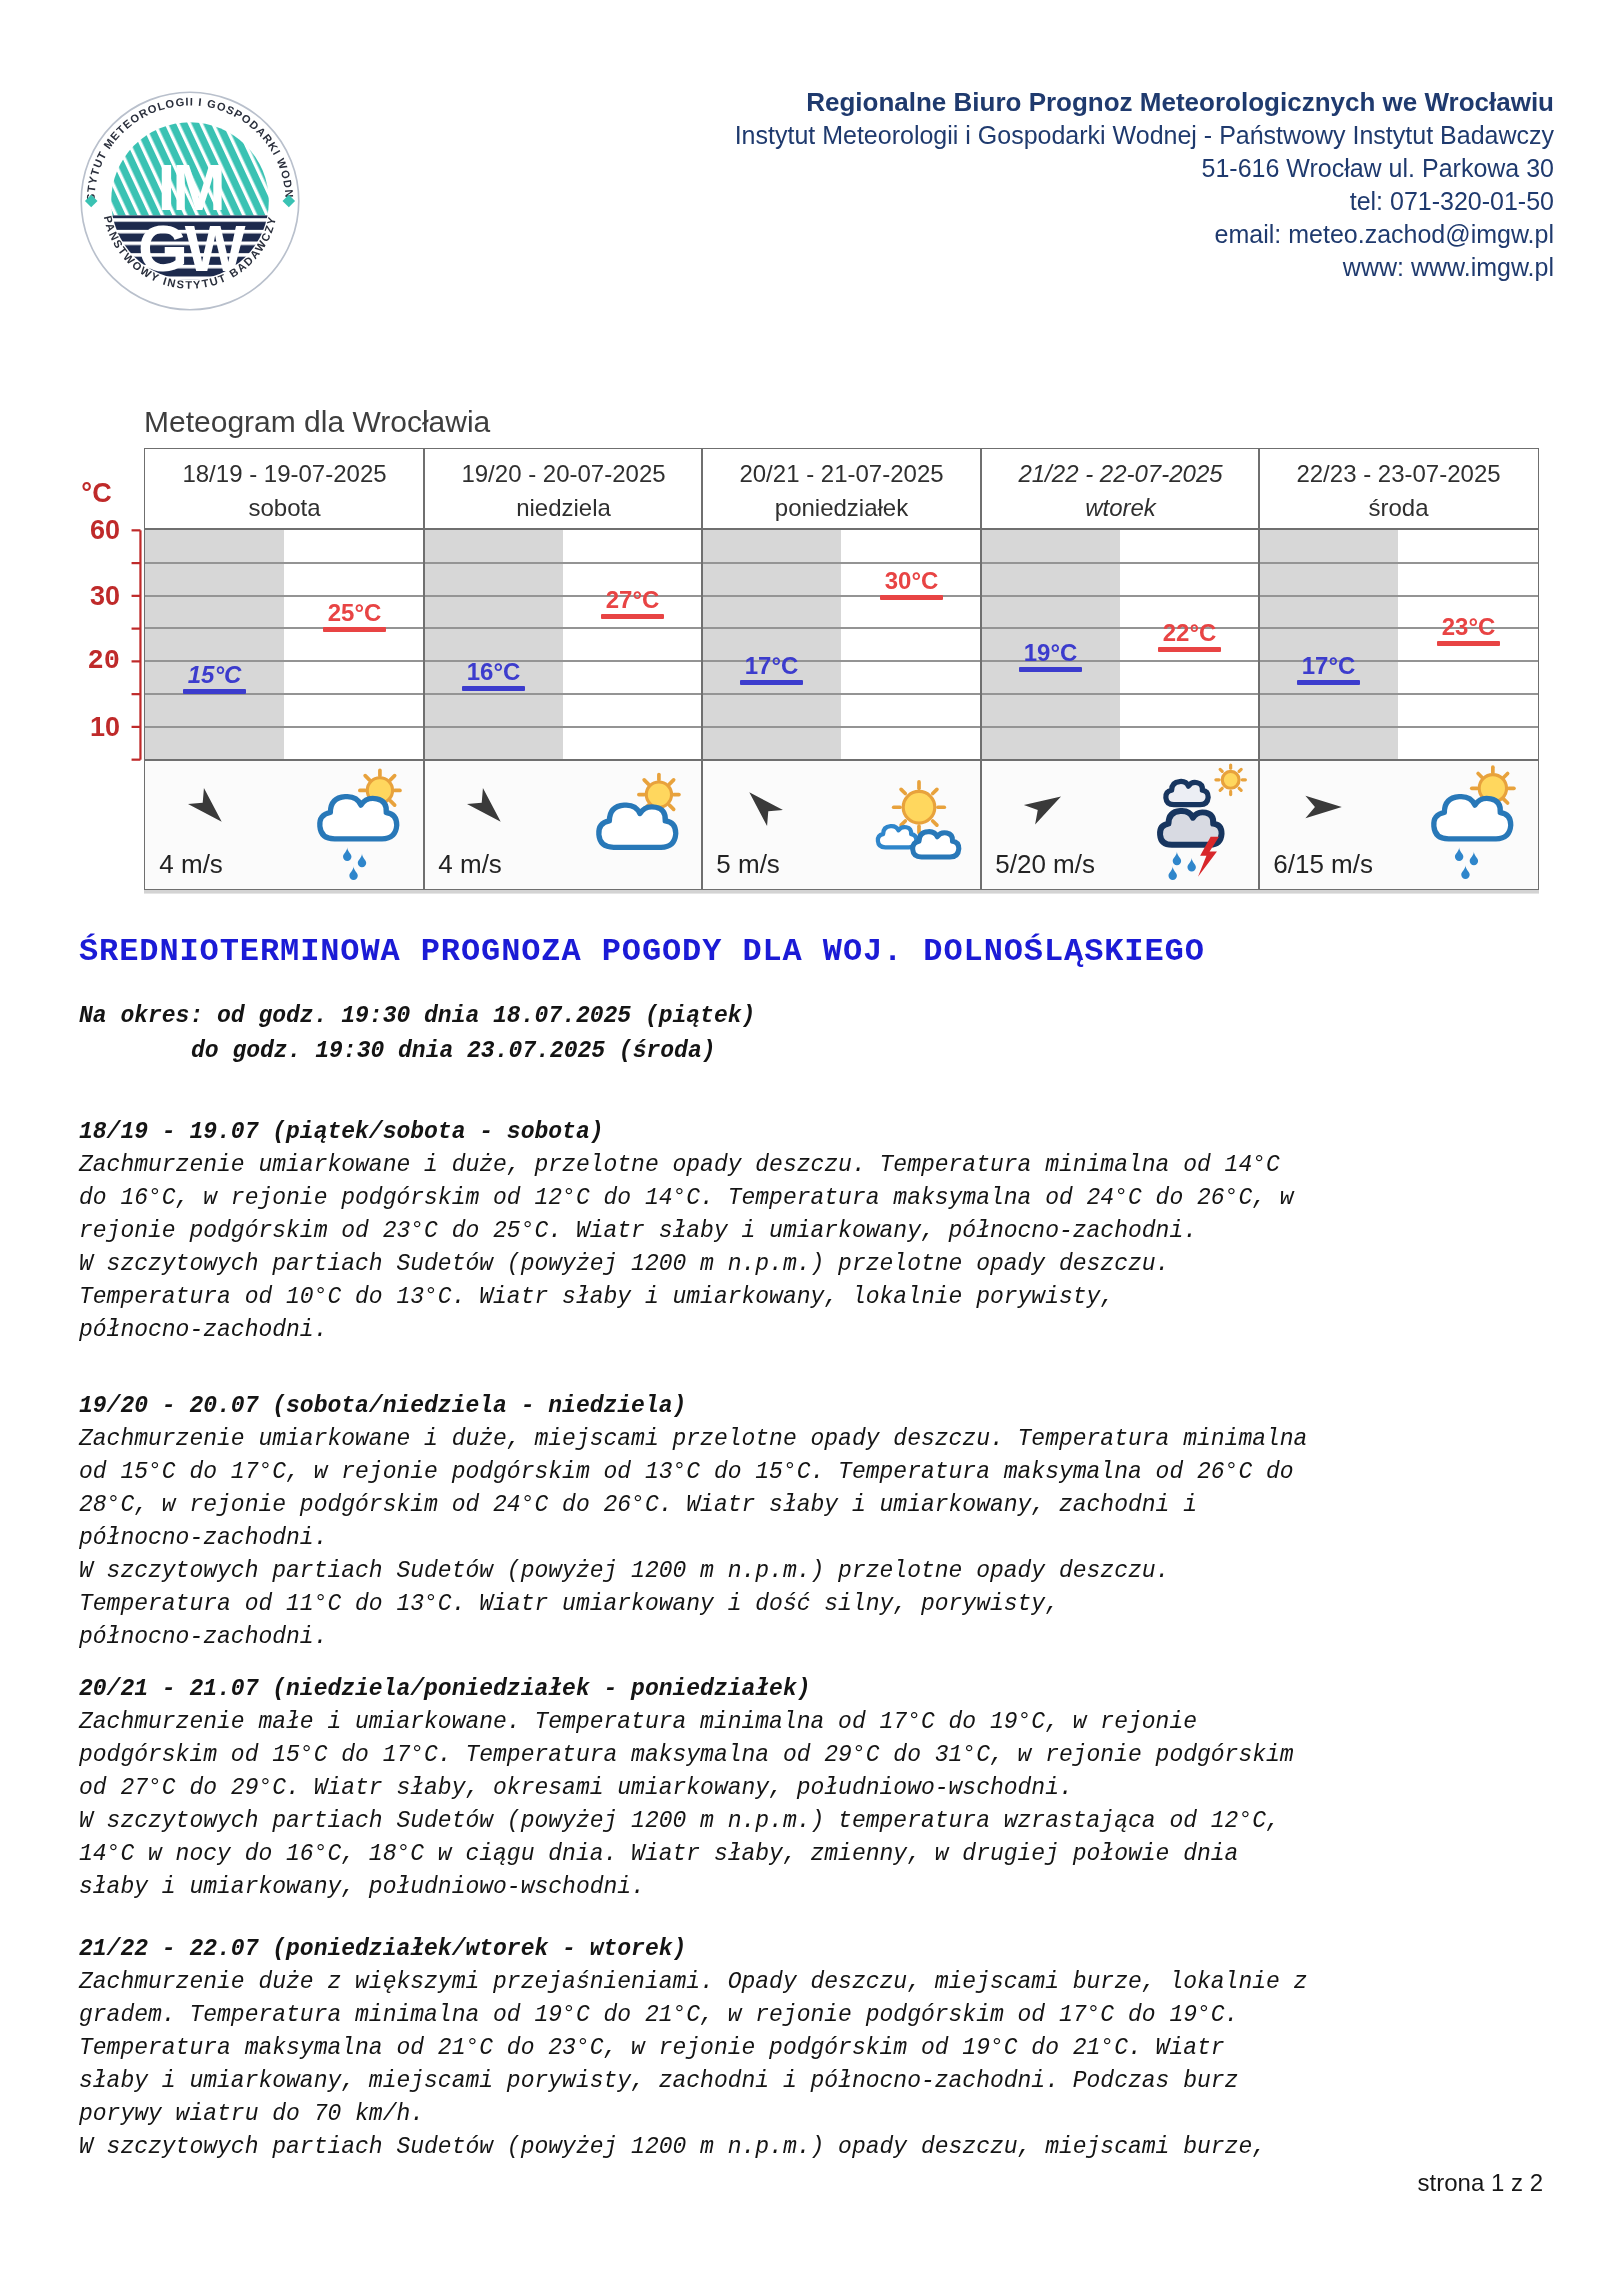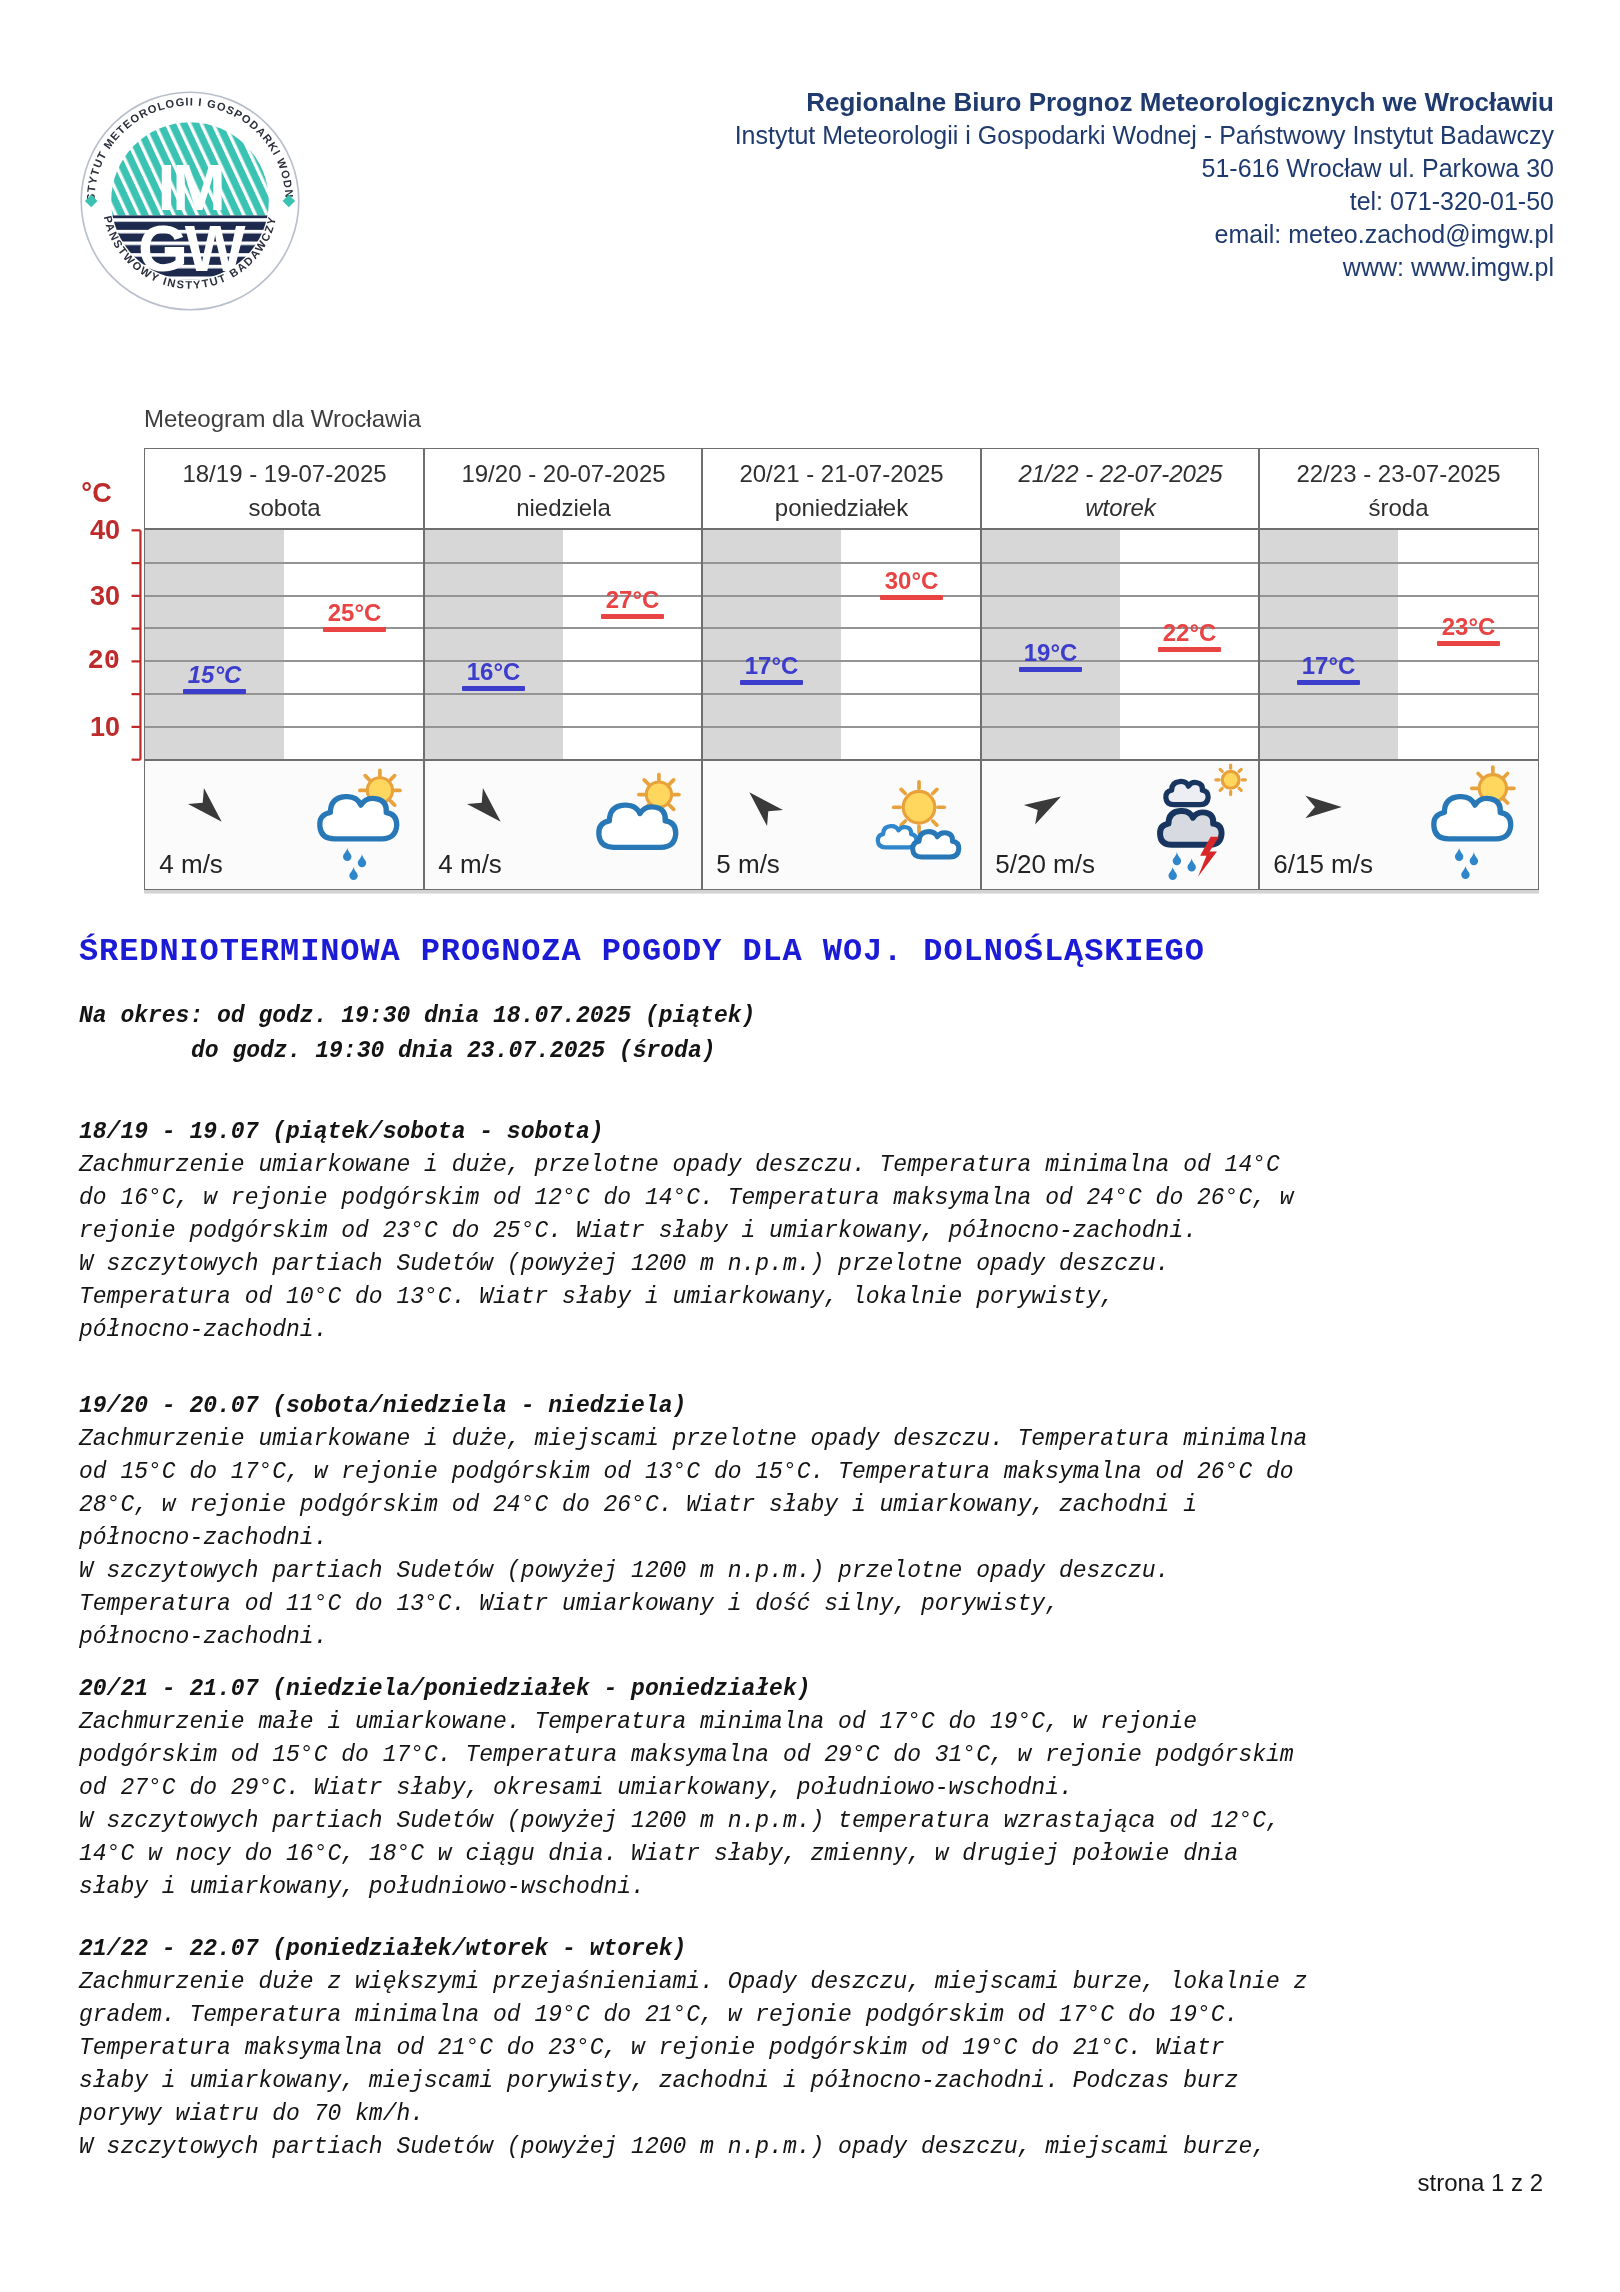--- a/index.html
+++ b/index.html
@@ -10,21 +10,21 @@
   
   .logo{position:absolute;left:79px;top:90px;width:222px;height:222px;}
   .letterhead{
     position:absolute;left:502px;top:86px;width:1052px;text-align:right;
     color:#1f3a6e;font-size:25px;line-height:33px;
   }
   .letterhead .lh-line{white-space:nowrap;}
   .letterhead .lh-bold{font-weight:bold;font-size:26px;}
   
   .chart-title{
-    position:absolute;left:144px;top:405px;font-size:24px;color:#3e3e3e;
+    position:absolute;left:144px;top:405px;font-size:30px;color:#3e3e3e;
   }
   .mg{
     position:absolute;left:144px;top:448px;width:1393px;height:440px;
     border:1.8px solid #6f6f6f;background:#fff;
     box-shadow:0 3.6px 0 rgba(175,175,175,.55);
   }
   .mg-header{position:absolute;left:0;top:0;width:1393px;height:79px;background:#fff;}
   .mg-hcell{position:absolute;top:0;height:79px;text-align:center;color:#2f2f2f;}
   .mg-hcell .d1{font-size:24px;margin-top:10.7px;}
   .mg-hcell .d2{font-size:24px;margin-top:6.3px;}
@@ -121,21 +121,21 @@
     <div class="lh-line">51-616 Wrocław ul. Parkowa 30</div>
     <div class="lh-line">tel: 071-320-01-50</div>
     <div class="lh-line">email: meteo.zachod@imgw.pl</div>
     <div class="lh-line">www: www.imgw.pl</div>
   </div>
 
   <div class="chart-title">Meteogram dla Wrocławia</div>
 
   <div class="yunit">°C</div>
   <div id="ylabels">
-      <div class="ylab" style="top: 511px;">40</div>
+      <div class="ylab" style="top: 511px;">60</div>
       <div class="ylab" style="top: 577px;">30</div>
       <div class="ylab" style="top: 642px; font-family: Liberation Mono, monospace;">20</div>
       <div class="ylab" style="top: 708px;">10</div>
     </div>
   <div class="ybracket">
     <svg id="ybracket-svg" width="16" height="236" viewBox="0 0 18 264">
         <g stroke="#bf2a2a" stroke-width="2.5" fill="none">
           <line x1="14" y1="3" x2="14" y2="261"></line>
           <line x1="4" y1="3" x2="14" y2="3"></line>
           <line x1="4" y1="39.857142857142854" x2="14" y2="39.857142857142854"></line>

